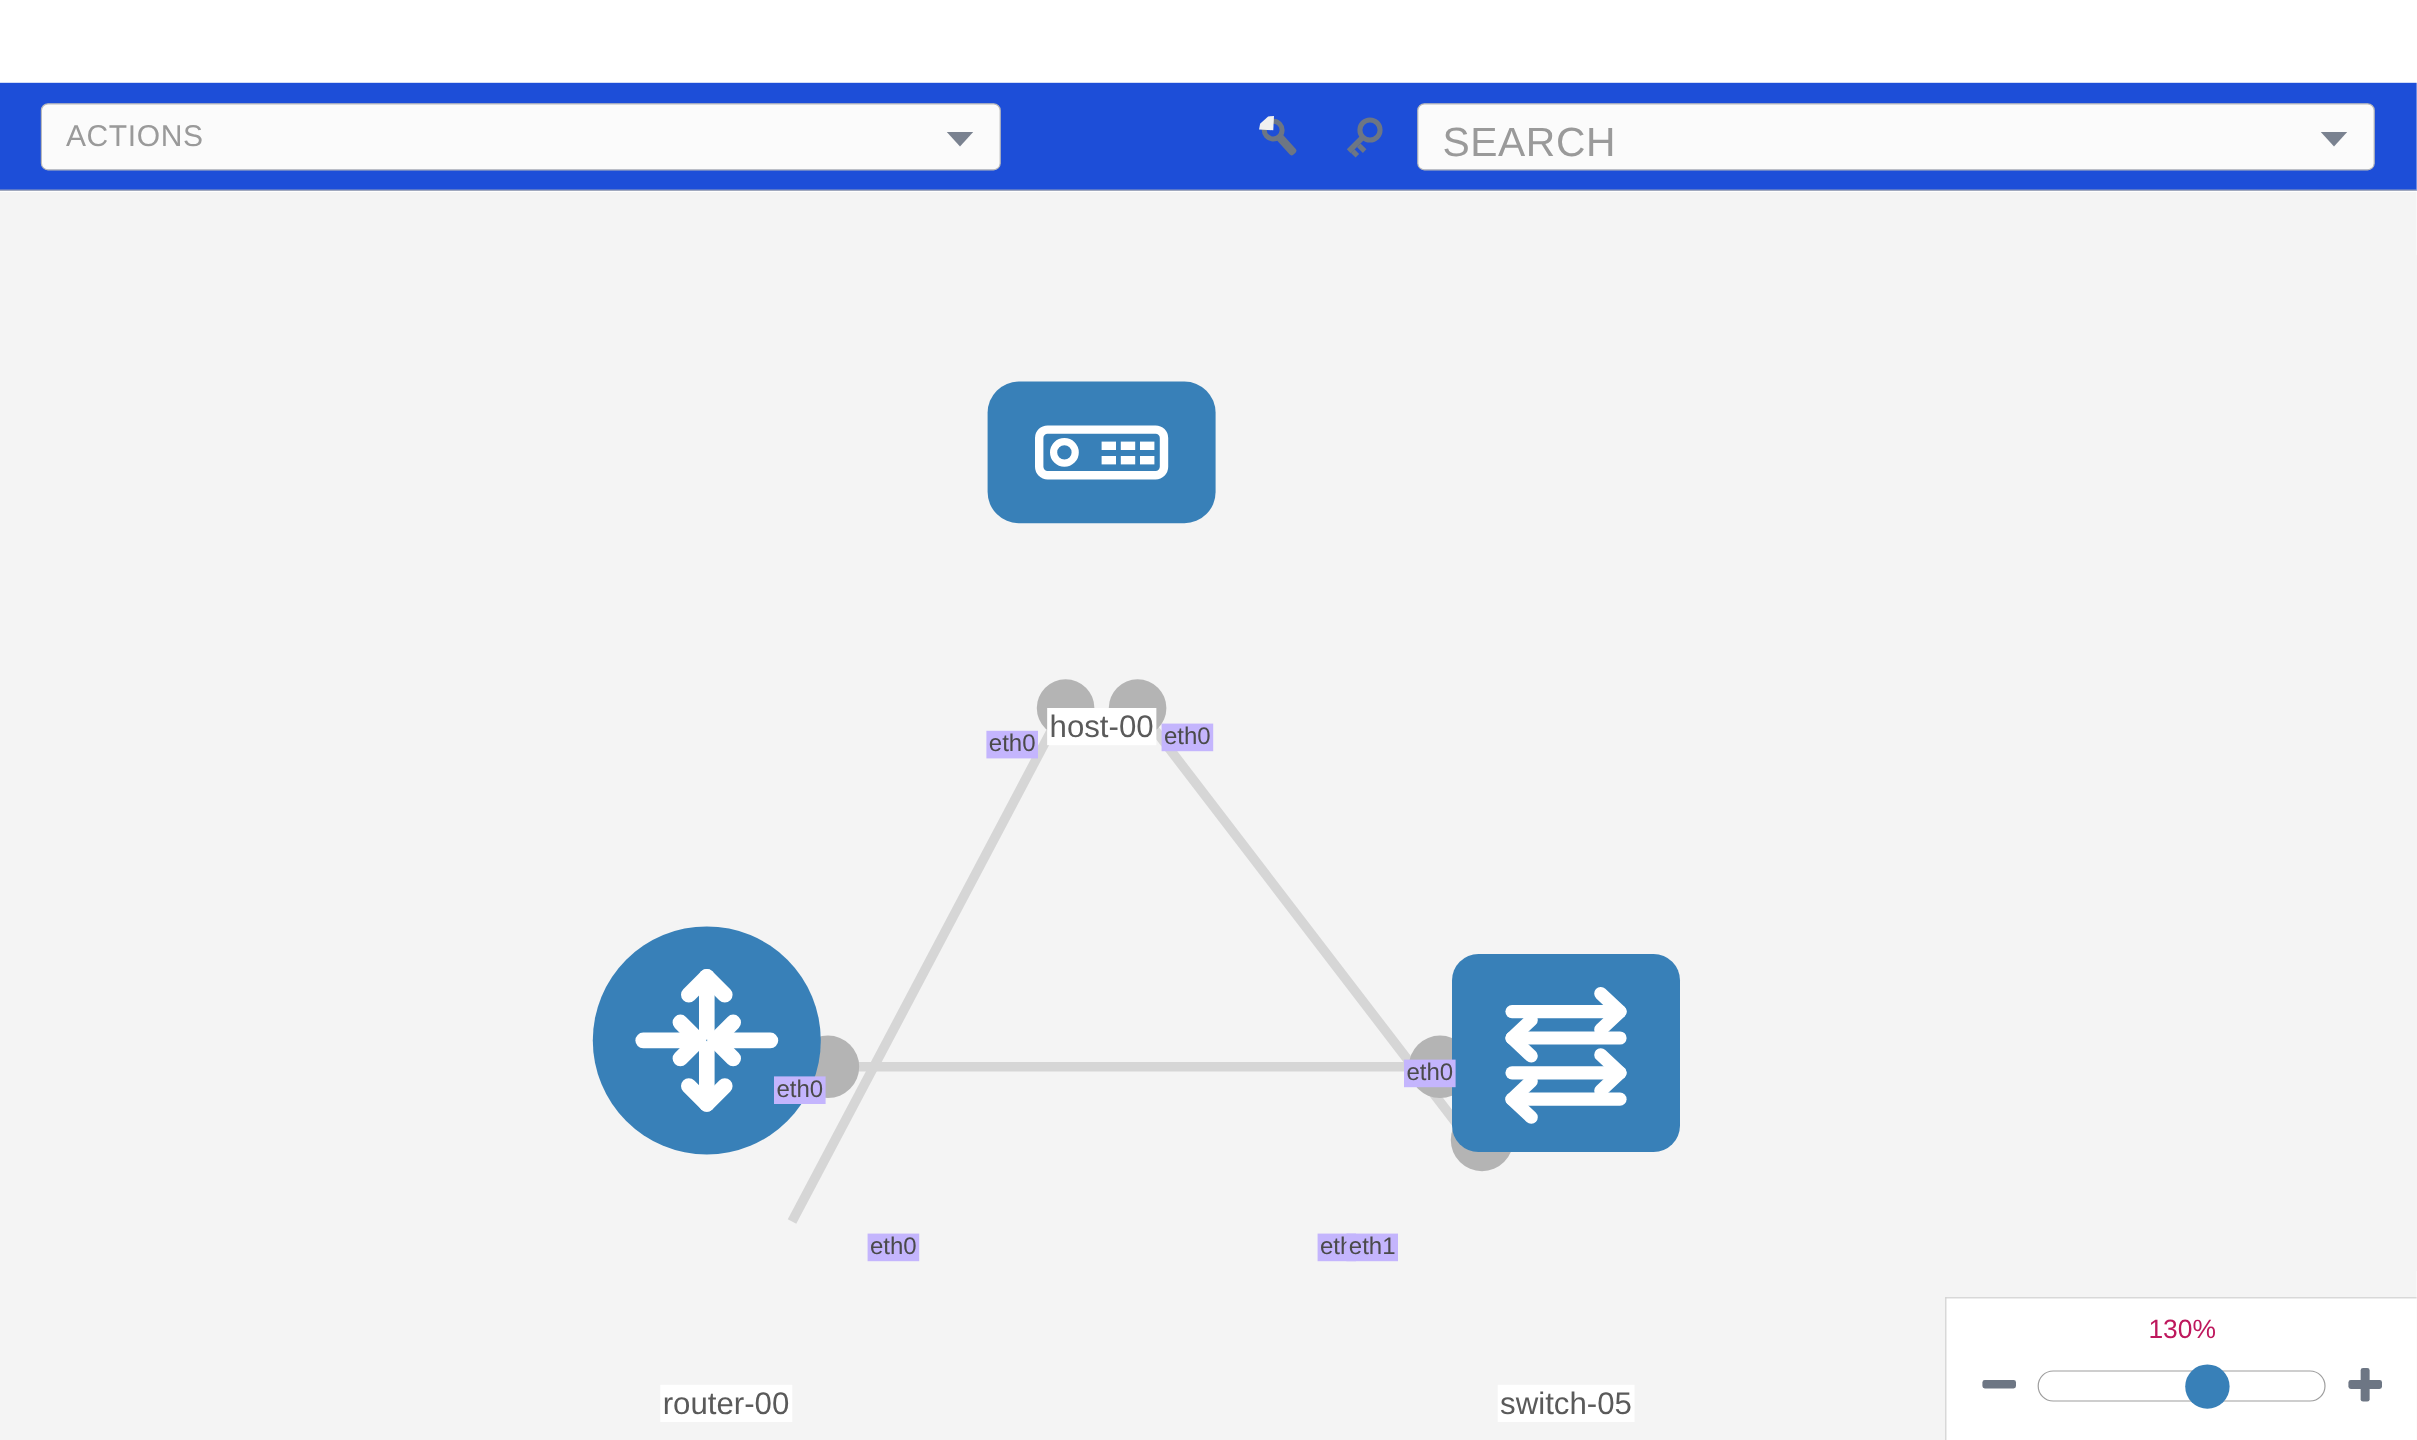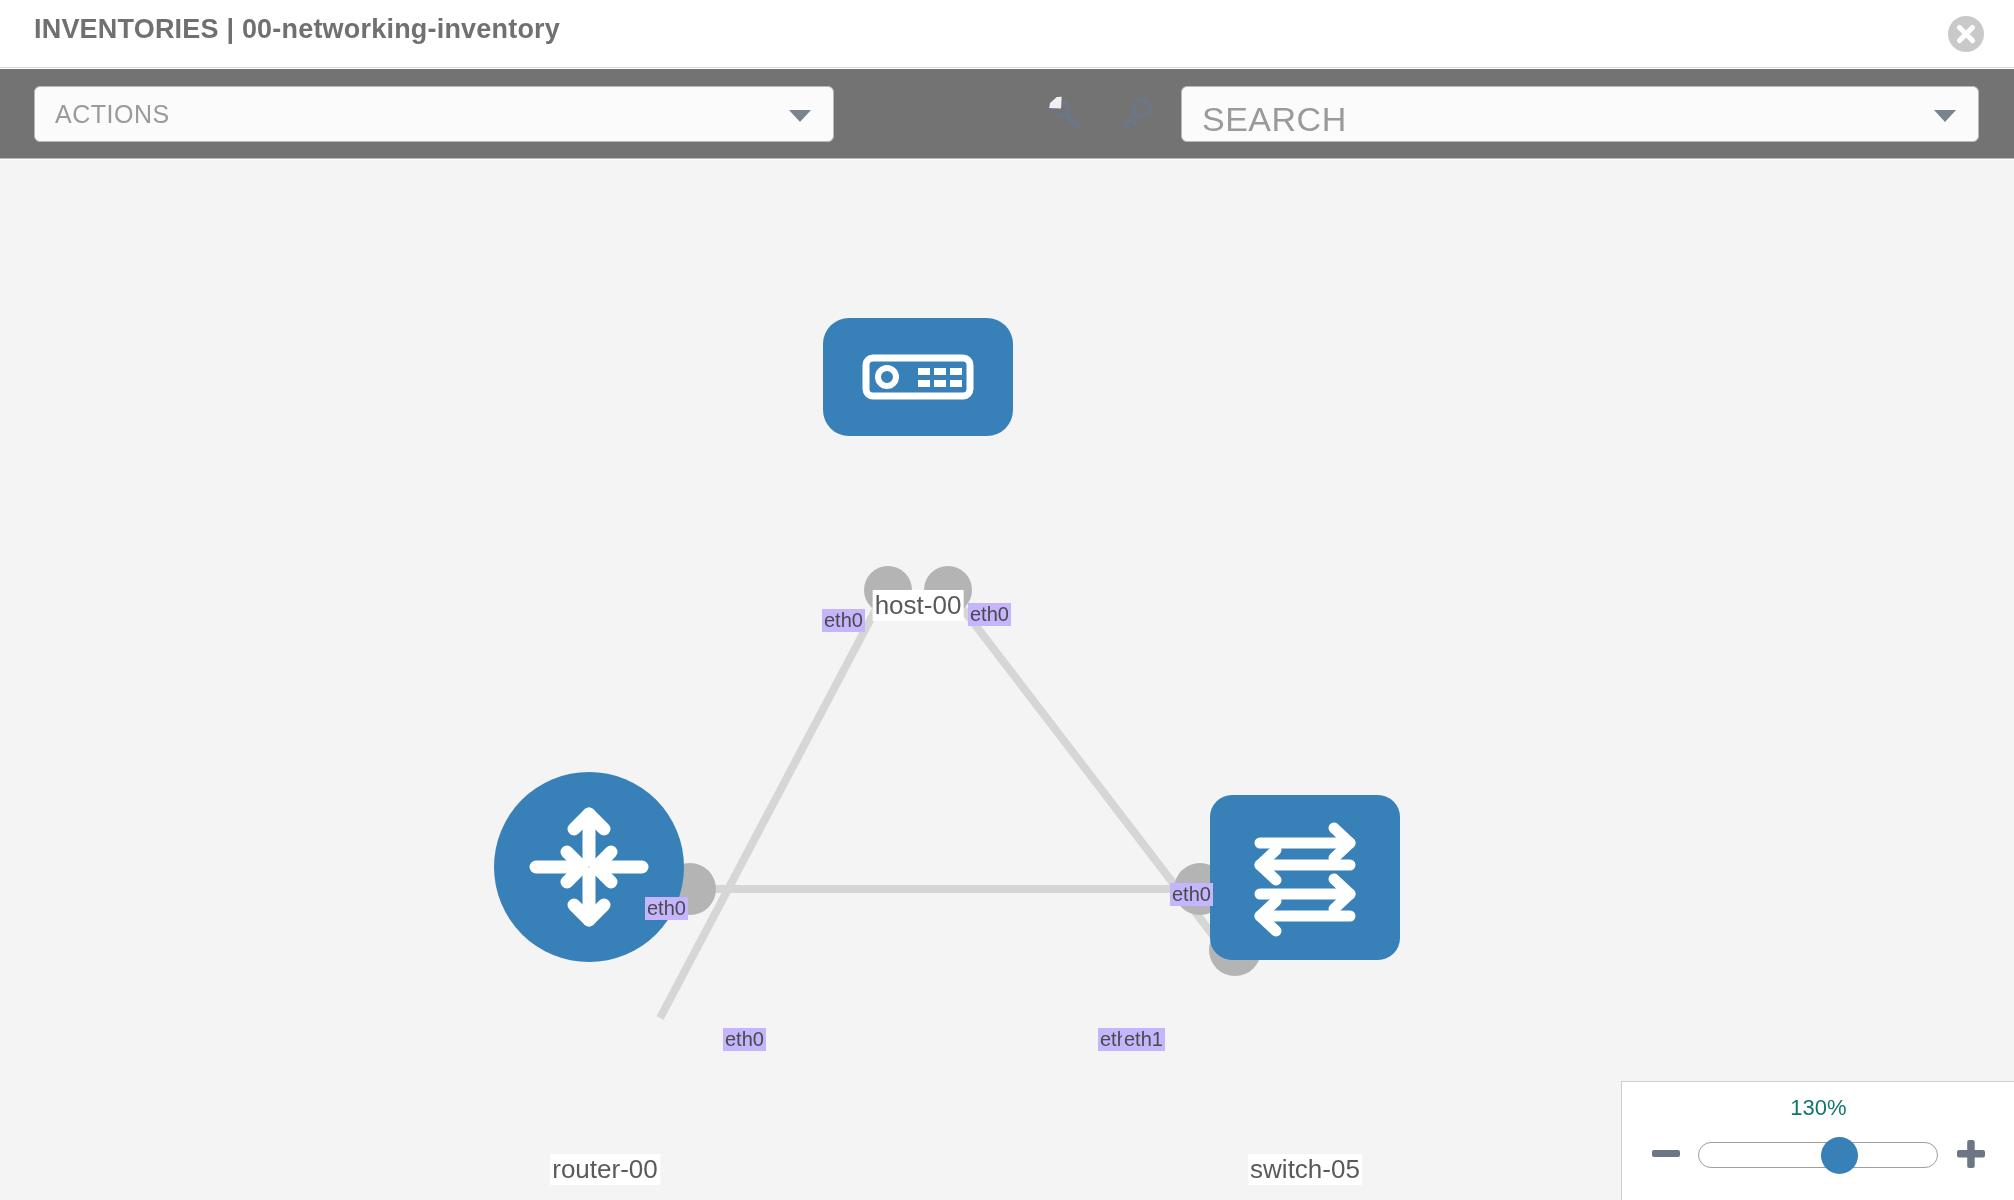--- a/index.html
+++ b/index.html
@@ -32,21 +32,21 @@
   .close-btn {
     position: absolute; right: 29px; top: 15px;
     width: 38px; height: 38px;
     cursor: pointer;
   }
 
   
   .toolbar {
     position: absolute; left: 0; top: 69px;
     width: 2014px; height: 90px;
-    background: #737373;
+    background: #1d4ed8;
     border-bottom: 1px solid #b7b7b7;
   }
   .actions-select {
     position: absolute; left: 34px; top: 17px;
     width: 800px; height: 56px;
     background: #fbfbfb;
     border: 1px solid #b9b9b9;
     border-radius: 6px;
   }
   .actions-select .label {
@@ -126,21 +126,21 @@
     position: absolute; left: 1621px; top: 1081px;
     width: 393px; height: 119px;
     background: #ffffff;
     border-left: 1px solid #cfcfcf;
     border-top: 1px solid #cfcfcf;
   }
   .zoom-percent {
     position: absolute; top: 13px; left: 0; width: 393px;
     text-align: center;
     font-size: 22px;
-    color: #0f766e;
+    color: #be185d;
   }
   .zoom-row {
     position: absolute; top: 52px; left: 0; width: 393px; height: 42px;
   }
   .zoom-minus, .zoom-plus {
     position: absolute; top: 0;
     width: 40px; height: 40px;
     cursor: pointer;
   }
   .zoom-minus { left: 24px; }
@@ -159,30 +159,20 @@
     background: #3880b8;
     border-radius: 50%;
     cursor: pointer;
   }
 </style>
 </head>
 <body>
 
 <div id="app">
 
-  <div class="titlebar">
-    <div class="page-title">INVENTORIES | 00-networking-inventory</div>
-
-    <div class="close-btn">
-      <svg width="38" height="38" viewBox="0 0 38 38">
-        <circle cx="19" cy="19" r="18" fill="#c9c9c9"></circle>
-        <path d="M12.5 12.5 L25.5 25.5 M25.5 12.5 L12.5 25.5" stroke="#ffffff" stroke-width="5.2" stroke-linecap="round"></path>
-      </svg>
-    </div>
-  </div>
 
   <div class="toolbar">
 
     <div class="actions-select">
       <span class="label">ACTIONS</span>
       <span class="caret"></span>
     </div>
 
     <div class="tool-icon wrench">
       <svg width="46" height="46" viewBox="0 0 46 46">

